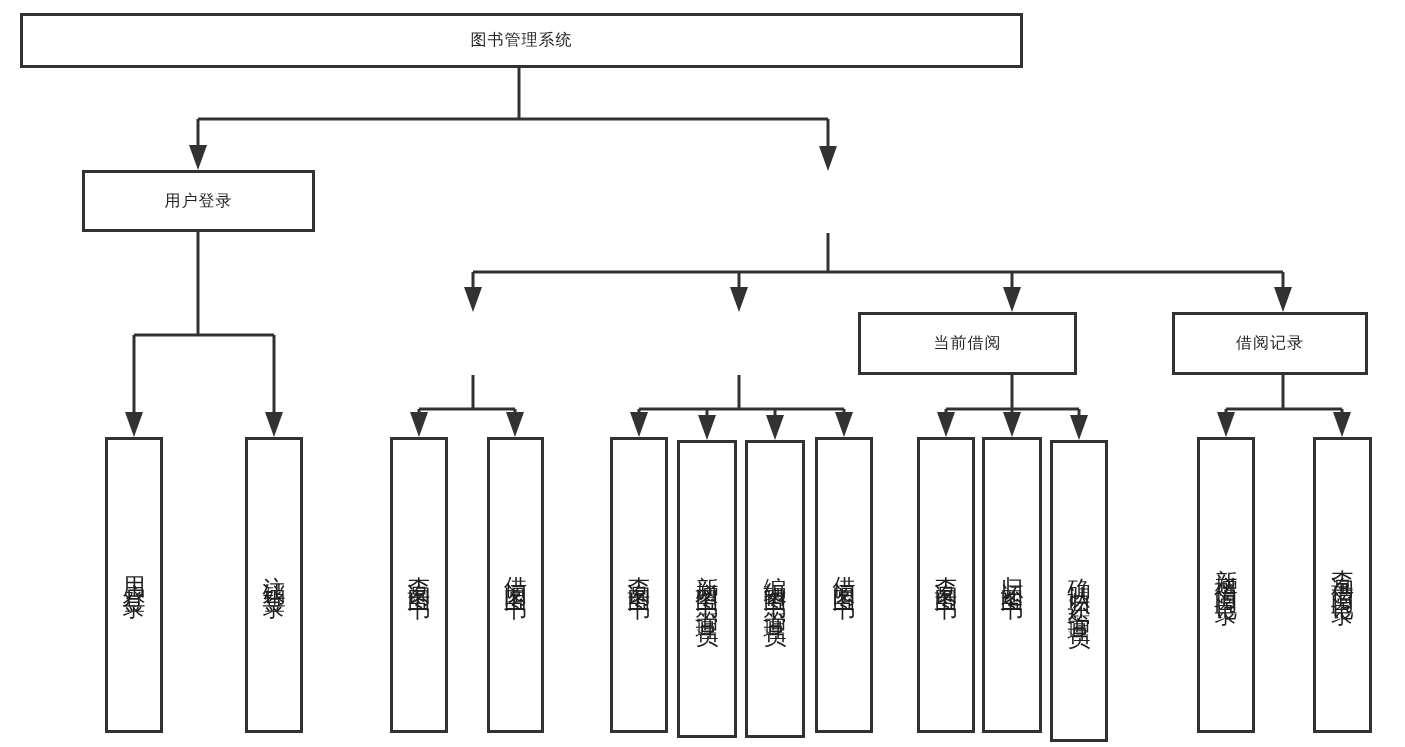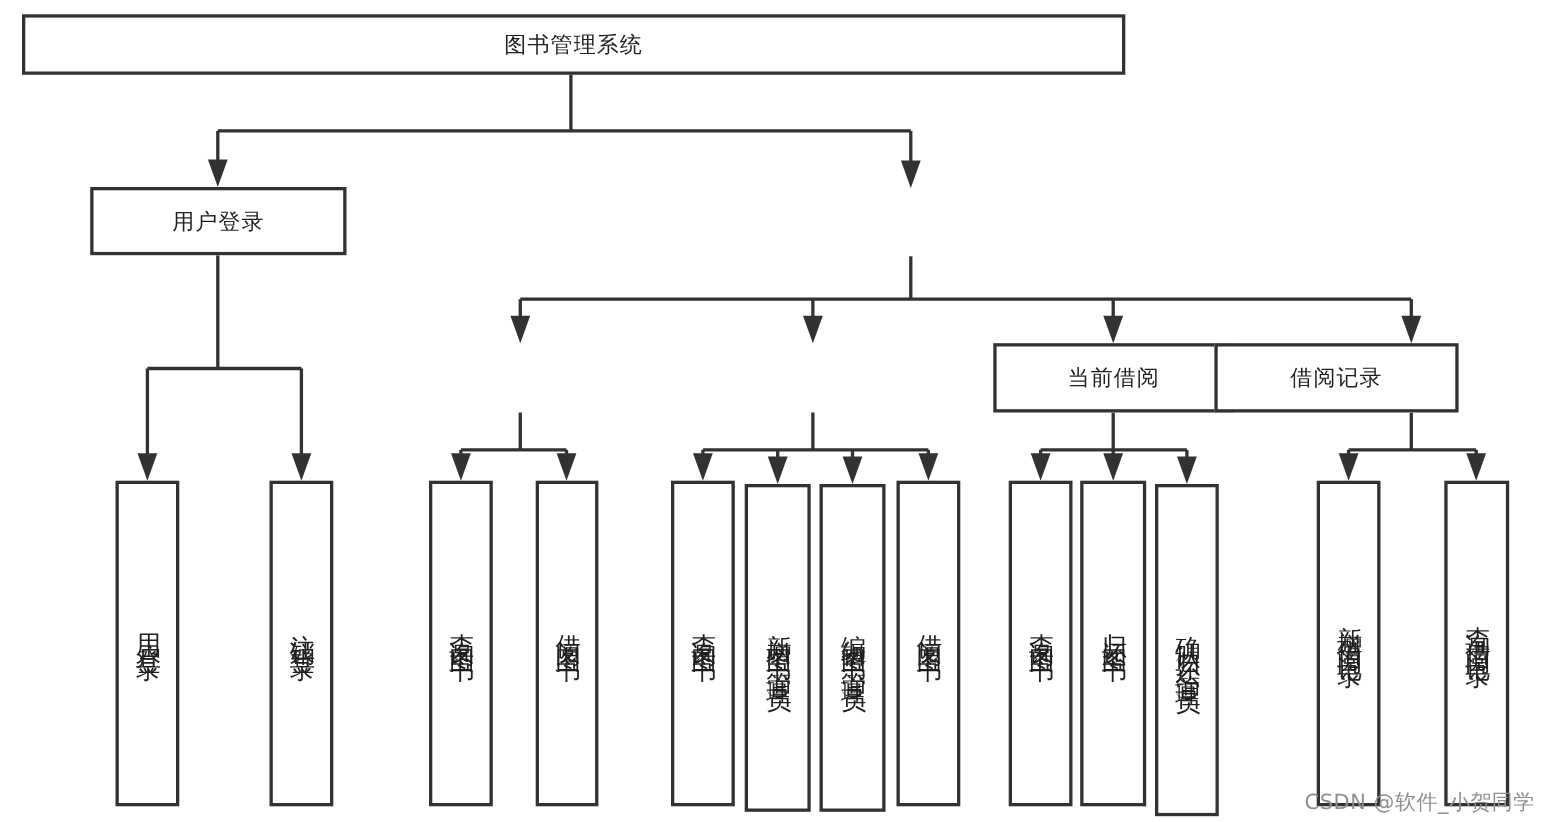--- a/index.html
+++ b/index.html
@@ -18,21 +18,21 @@
   }
   .wires{position:absolute;left:0;top:0;}
   .box{
     position:absolute;
     box-sizing:border-box;
     border:3px solid var(--line);
     background:#fff;
     display:flex;align-items:center;justify-content:center;
     color:var(--text);
   }
-  .h{font-size:20px;letter-spacing:1px;}
+  .h{font-size:16px;letter-spacing:1px;}
   .v{font-size:23px;}
   .v .lbl{
     writing-mode:vertical-rl;
     text-orientation:mixed;
     letter-spacing:7px;
     line-height:1;
   }
   .v.short{padding-bottom:26px;}
   .watermark{
     position:absolute;
@@ -115,24 +115,24 @@
   </svg>
 
   <div class="box h" style="left:20px;top:13px;width:1003px;height:55px">
     <span class="lbl">图书管理系统</span>
   </div>
 
   <div class="box h" style="left:82px;top:170px;width:233px;height:62px">
     <span class="lbl">用户登录</span>
   </div>
 
-  <div class="box h" style="left:903px;top:312px;width:219px;height:63px">
+  <div class="box h" style="left:858px;top:312px;width:219px;height:63px">
     <span class="lbl">当前借阅</span>
   </div>
-  <div class="box h" style="left:1104px;top:312px;width:222px;height:63px">
+  <div class="box h" style="left:1172px;top:312px;width:196px;height:63px">
     <span class="lbl">借阅记录</span>
   </div>
 
   <div class="box v short" style="left:105px;top:437px;width:58px;height:296px">
     <span class="lbl">用户登录</span>
   </div>
   <div class="box v short" style="left:245px;top:437px;width:58px;height:296px">
     <span class="lbl">注销登录</span>
   </div>
 
@@ -166,15 +166,14 @@
     <span class="lbl">确认归还（管理员）</span>
   </div>
 
   <div class="box v short" style="left:1197px;top:437px;width:58px;height:296px">
     <span class="lbl">新增借阅记录</span>
   </div>
   <div class="box v short" style="left:1313px;top:437px;width:59px;height:296px">
     <span class="lbl">查询借阅记录</span>
   </div>
 
-  <div class="watermark">CSDN @软件_小贺同学</div>
 
 </div>
 
 </body></html>

